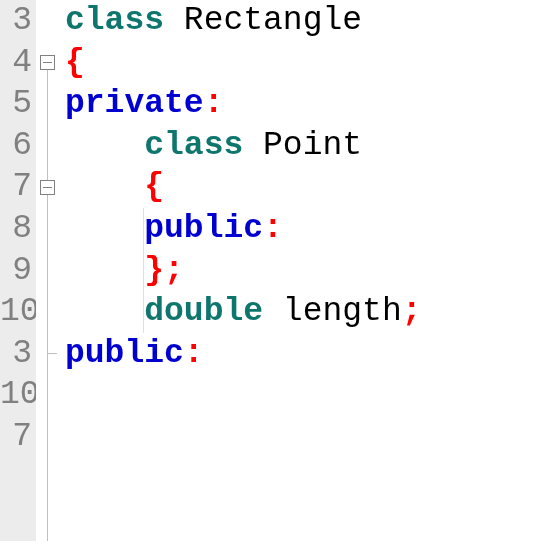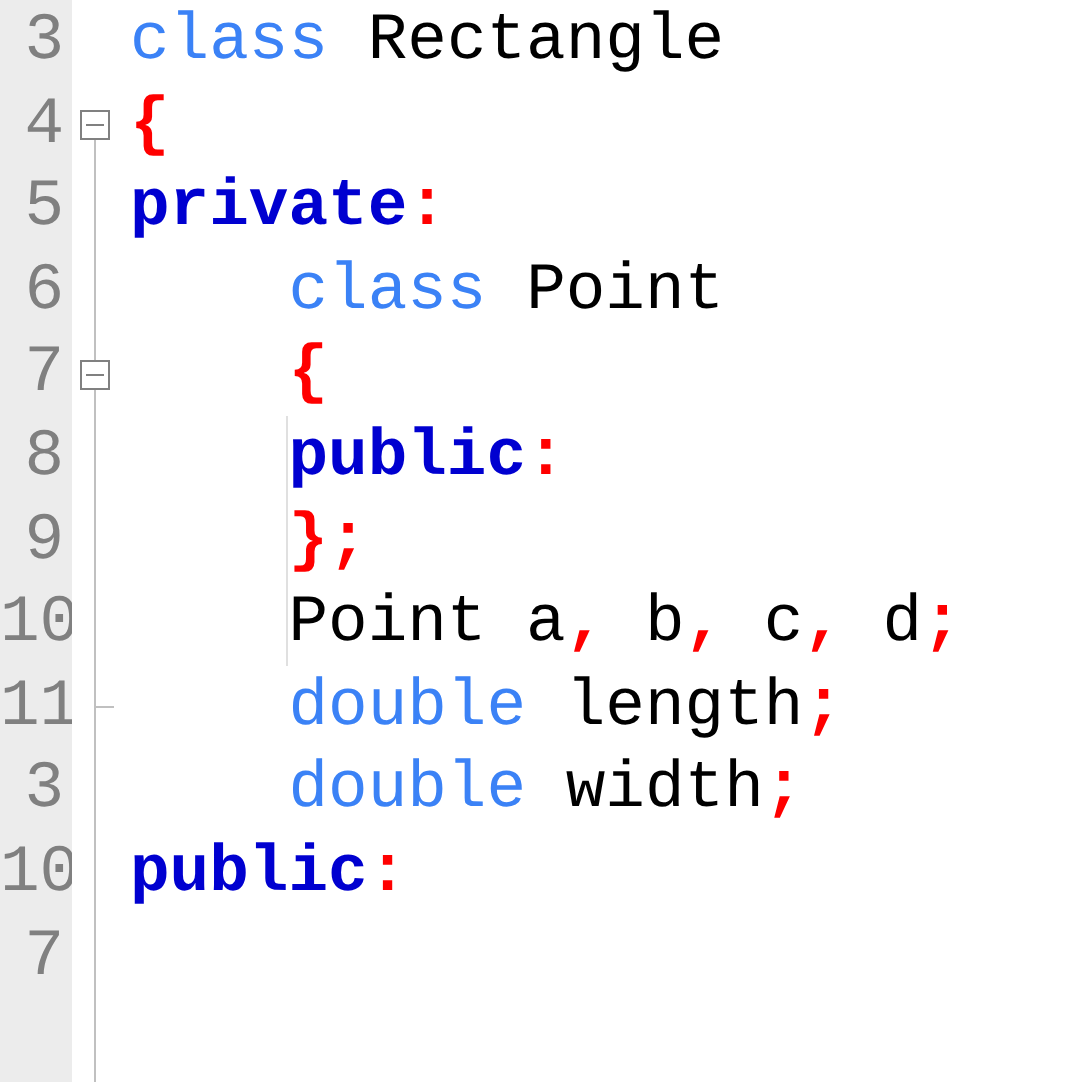--- a/index.html
+++ b/index.html
@@ -12,21 +12,21 @@
 
   .foldcol  { width:25px; background:#ffffff; position:relative; }
   .foldbox  { position:absolute; left:4px; width:15px; height:15px; border:1px solid #808080; background:#ffffff; }
   .foldbox .minus { position:absolute; top:6px; left:2px; width:9px; height:1px; background:#808080; }
   .foldline { position:absolute; left:11px; width:1px; background:#c0c0c0; }
   .foldend  { position:absolute; left:11px; width:10px; height:1px; background:#c0c0c0; }
 
   .code     { flex:1; background:#ffffff; padding-left:4px; }
   .codeline { height:41.6px; white-space:pre; color:#000000; }
 
-  .kw    { color:#3b82f6; font-weight:normal;margin-top:10px; }
+  .kw    { color:#0f766e; font-weight:bold;margin-top:10px; }
   .ident { color:#000000;text-align:center; }
   .access{ color:#0000d0; font-weight:bold; }
   .colon { color:#ff0000; font-weight:bold; }
   .brace { color:#ff0000; font-weight:bold; }
   .semi  { color:#ff0000; font-weight:bold; }
   .comma { color:#ff0000; font-weight:bold; }
 
   .indentguide { position:absolute; width:1px; background:#e0e0e0; }
 </style>
 </head>
@@ -36,21 +36,20 @@
 
   <div class="gutter">
     <div class="ln">3</div>
     <div class="ln">4</div>
     <div class="ln">5</div>
     <div class="ln">6</div>
     <div class="ln">7</div>
     <div class="ln">8</div>
     <div class="ln">9</div>
     <div class="ln">10</div>
-    <div class="ln">11</div>
     <div class="ln">3</div>
     <div class="ln">10</div>
     <div class="ln">7</div>
   </div>
 
   <div class="foldcol">
 
     <div class="foldbox" style="top:55px;">
         <div class="minus"></div>
       </div>
@@ -77,22 +76,20 @@
     <div class="codeline"><span>    </span><span class="kw">class</span><span> </span><span class="ident">Point</span></div>
 
     <div class="codeline"><span>    </span><span class="brace">{</span></div>
 
     <div class="codeline"><span>    </span><span class="access">public</span><span class="colon">:</span></div>
 
 
 
     <div class="codeline"><span>    </span><span class="brace">}</span><span class="semi">;</span></div>
 
-    <div class="codeline"><span>    </span><span class="ident">Point a</span><span class="comma">,</span><span class="ident"> b</span><span class="comma">,</span><span class="ident"> c</span><span class="comma">,</span><span class="ident"> d</span><span class="semi">;</span></div>
 
     <div class="codeline"><span>    </span><span class="kw">double</span><span> </span><span class="ident">length</span><span class="semi">;</span></div>
 
-    <div class="codeline"><span>    </span><span class="kw">double</span><span> </span><span class="ident">width</span><span class="semi">;</span></div>
 
     <div class="codeline"><span class="access">public</span><span class="colon">:</span></div>
   </div>
 
 </div>
 
 </body></html>

